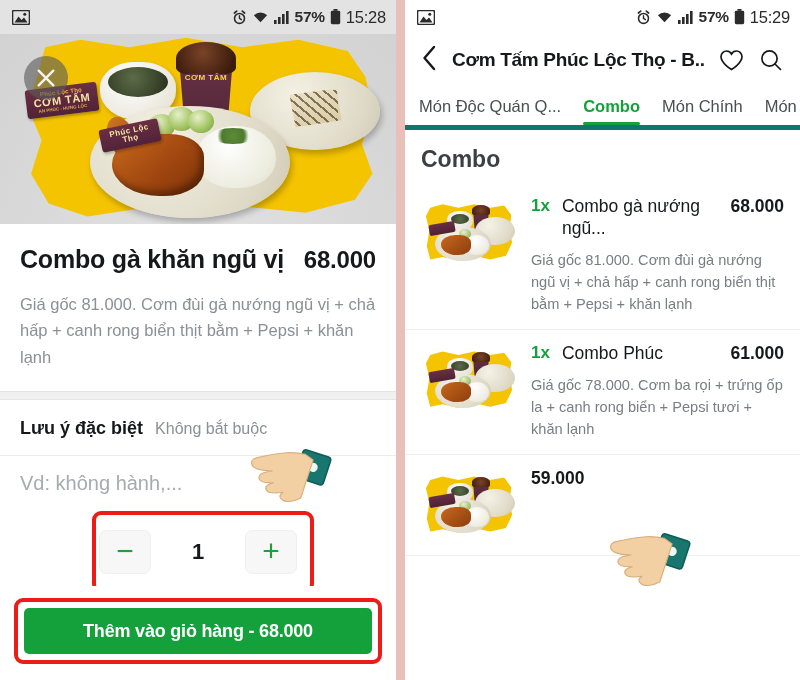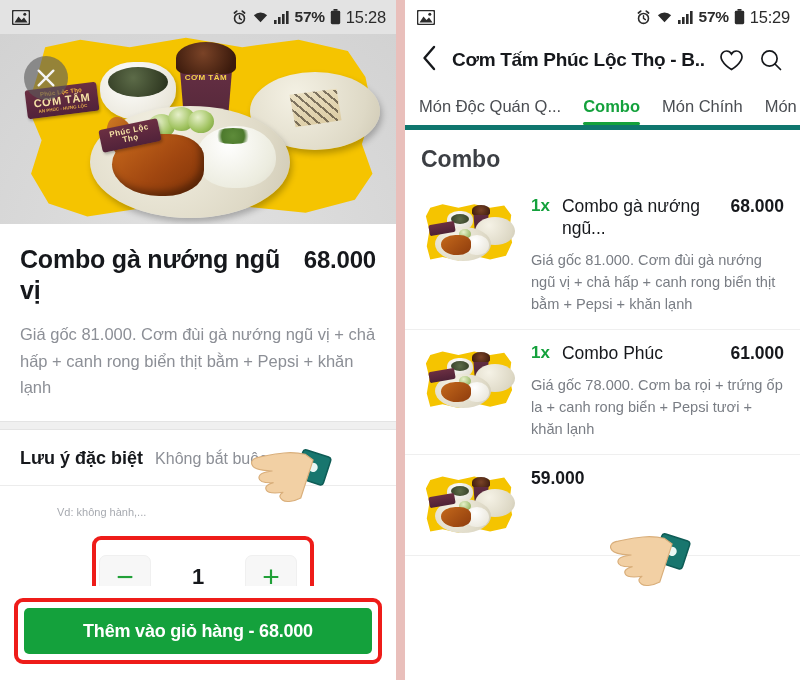--- a/index.html
+++ b/index.html
@@ -136,22 +136,22 @@
   }
   .sep { height: 9px; background: #f0f0f0; margin-top: 20px;
          border-top: 1px solid #e4e4e4; border-bottom: 1px solid #e4e4e4; }
 
   .note-head { padding: 18px 20px 16px; display: flex; align-items: baseline; gap: 12px;
                border-bottom: 1px solid #ececec; }
   .note-title { font-size: 18px; font-weight: 700; color: #16181c; }
   .note-sub { font-size: 16px; color: #8c8f96; }
   .note-input { padding: 16px 20px 20px; }
   .note-input input {
-    width: 100%; border: 0; outline: 0; font-size: 11px; color: #3b82f6;
-    font-family: "Liberation Sans", sans-serif; background: transparent; margin-left: 37px;
+    width: 100%; border: 0; outline: 0; font-size: 20px; color: #3b82f6;
+    font-family: "Liberation Sans", sans-serif; background: transparent;
   }
   .note-input input::placeholder { color: #a7aab0; }
 
   
   .qty-wrap { position: relative; padding: 0 20px; margin-top: 6px; }
   .qty-outline {
     position: absolute; left: 92px; top: -10px; width: 222px; height: 82px;
     border: 4px solid #ee1c19; border-radius: 9px; pointer-events: none;
   }
   .qty-box { display: flex; align-items: center; justify-content: center; gap: 36px;
@@ -327,21 +327,21 @@
 
       <div class="close-btn">
         <svg viewBox="0 0 24 24">
             <path d="M4 4 L20 20 M20 4 L4 20" stroke="#f4f4f4" stroke-width="2.6" stroke-linecap="round"></path>
           </svg>
       </div>
     </div>
 
     <div class="detail">
       <div class="title-row">
-        <div class="dish-title">Combo gà nướng ngũ vị</div>
+        <div class="dish-title">Combo gà khăn ngũ vị</div>
         <div class="dish-price">68.000</div>
       </div>
       <div class="dish-desc">Giá gốc 81.000. Cơm đùi gà nướng ngũ vị + chả hấp + canh rong biển thịt bằm + Pepsi + khăn lạnh</div>
     </div>
 
     <div class="sep"></div>
 
     <div class="note-head">
       <span class="note-title">Lưu ý đặc biệt</span>
       <span class="note-sub">Không bắt buộc</span>

